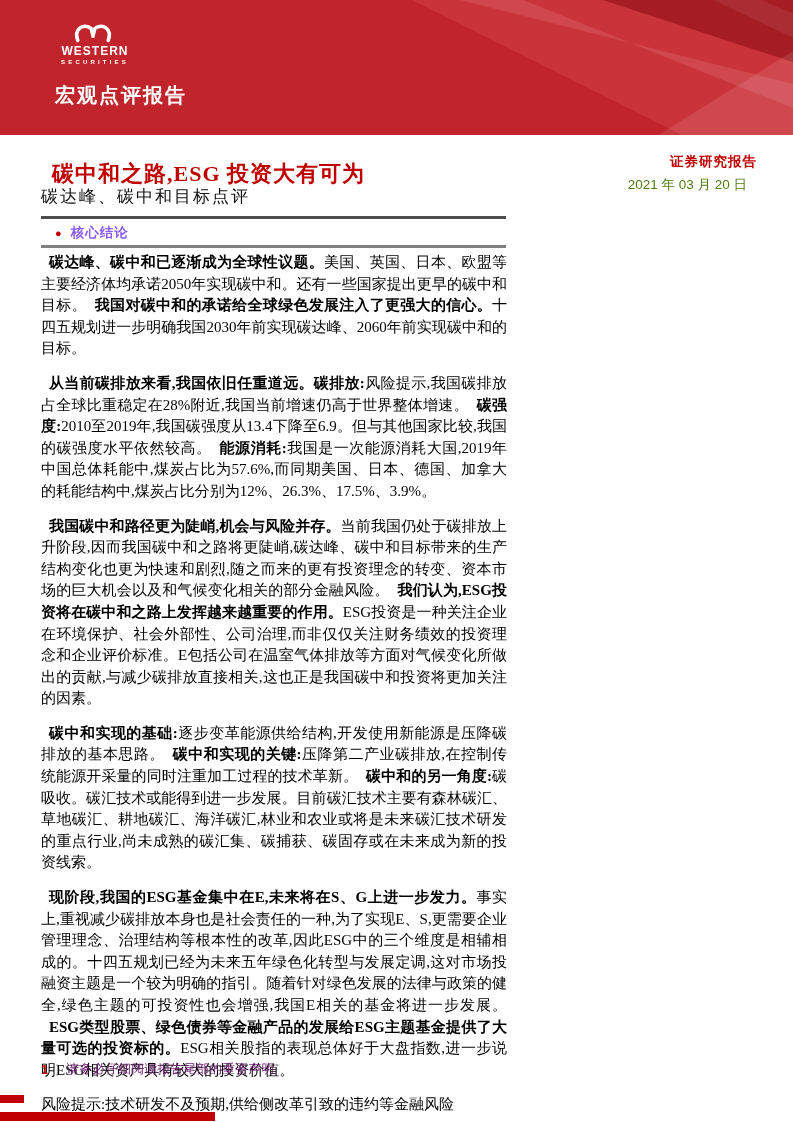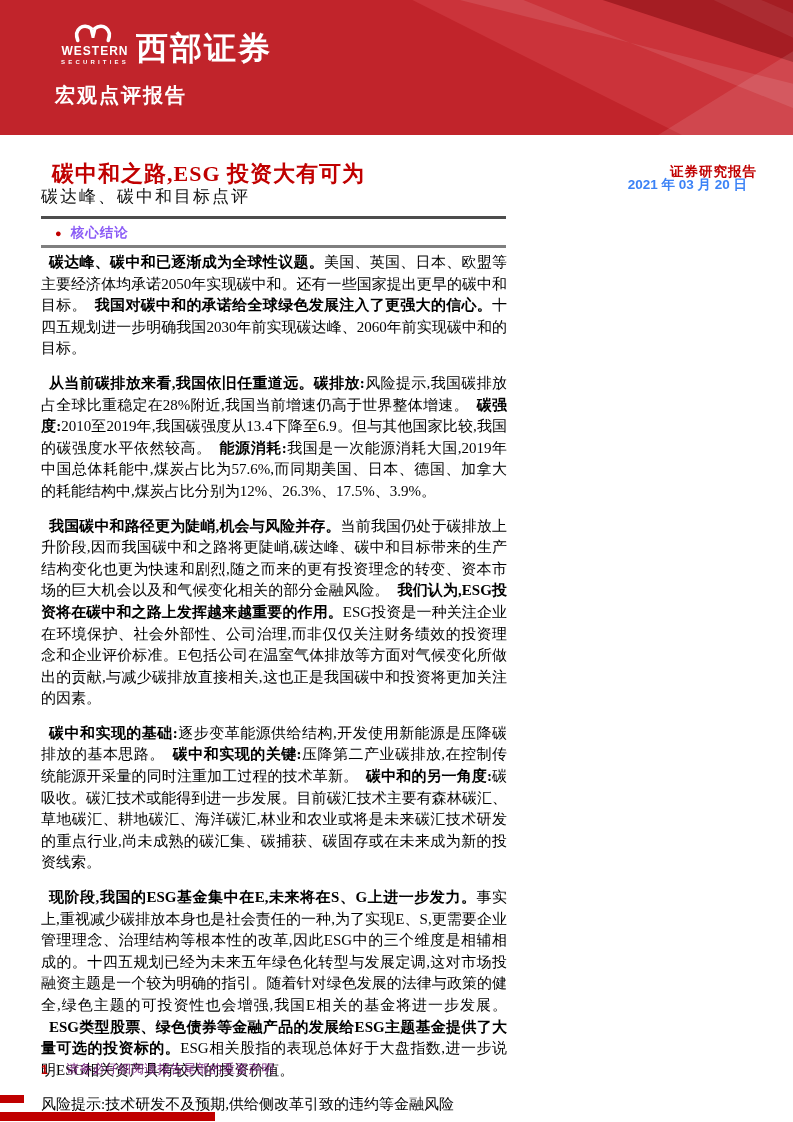--- a/index.html
+++ b/index.html
@@ -48,28 +48,27 @@
   
   .doc-title{
     position:absolute;left:41px;top:148px;width:520px;
     color:#c00000;font-weight:bold;font-size:22px;letter-spacing:1px;
   }
   .doc-subtitle{
     position:absolute;left:41px;top:185px;width:520px;
     color:#111111;font-size:17px;letter-spacing:2px;
   }
   .report-label{
-    position:absolute;right:36px;top:163px;text-align:right;
+    position:absolute;right:36px;top:153px;text-align:right;
     color:#c00000;font-weight:bold;font-size:13.5px;letter-spacing:1px;
   }
   .report-date{
     position:absolute;right:46px;top:176px;text-align:right;
-    color:#3b82f6;font-size:13.5px;
+    color:#4d7c0f;font-size:13.5px;
     font-family:"Liberation Sans","DejaVu Sans",sans-serif;
-    font-weight:bold;
   }
 
   .rule{position:absolute;left:41px;width:465px;height:2.5px;}
   .rule-1{top:216px;background:#4d4d4d;}
   .rule-2{top:245px;background:#7f7f7f;}
 
   .core-header{
     position:absolute;left:55px;top:224px;height:18px;
     display:flex;align-items:center;gap:9px;
   }
@@ -115,21 +114,20 @@
 
     <div class="logo-group">
       <svg class="bull-icon" viewBox="0 0 48 26">
         <path d="M6,23 C1,9 13,2 22,9" stroke="#ffffff" stroke-width="4.2" fill="none" stroke-linecap="round"></path>
         <path d="M42,23 C47,9 35,2 26,9" stroke="#ffffff" stroke-width="4.2" fill="none" stroke-linecap="round"></path>
         <path d="M20,10 h8 l-2.4,10 h-3.2 z" fill="#ffffff"></path>
       </svg>
       <div class="brand-en">WESTERN</div>
       <div class="brand-en-sub">SECURITIES</div>
     </div>
-    <div class="brand-cn">西部证券</div>
     <div class="report-type">宏观点评报告</div>
   </div>
 
   <h1 class="doc-title" style="margin:11px;">碳中和之路,ESG 投资大有可为</h1>
   <div class="doc-subtitle">碳达峰、碳中和目标点评</div>
   <div class="report-label">证券研究报告</div>
   <div class="report-date">2021 年 03 月 20 日</div>
 
   <div class="rule rule-1"></div>
 

